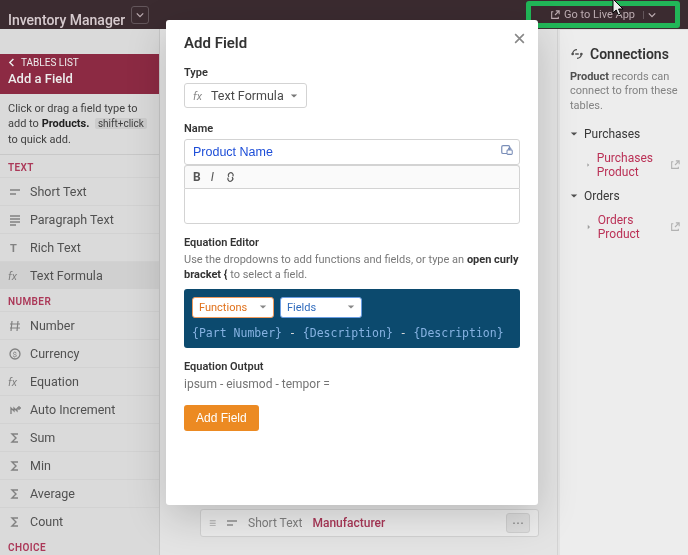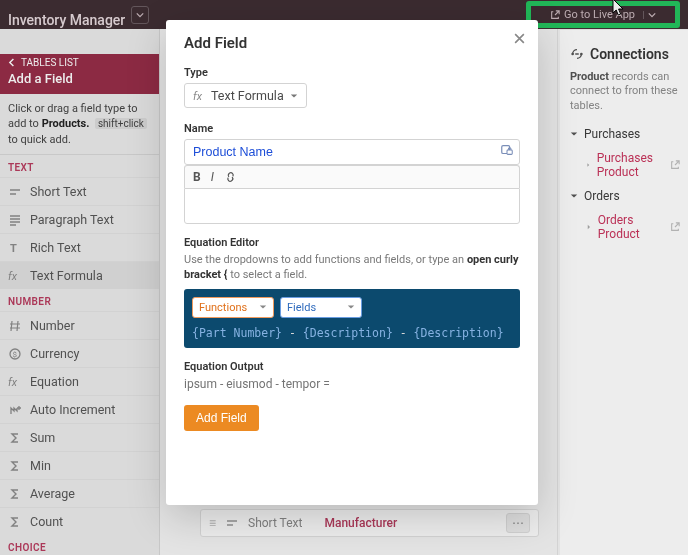--- a/index.html
+++ b/index.html
@@ -26,21 +26,21 @@
   .fitem{display:flex;align-items:center;gap:8px;padding:6px 8px;border-top:1px solid #e2e2e2;font-size:12.5px;color:#565656;cursor:grab;}
   .fitem .ico{width:14px;display:flex;justify-content:center;color:#8a8a8a;}
   .fitem.sel{background:#e0e0e0;}
 
   
   .main{position:absolute;left:160px;top:29px;bottom:0;width:398px;background:#f6f6f6;border-right:1px solid #e3e3e3;}
   .row-behind{position:absolute;left:40px;right:18px;bottom:18px;height:28px;border:1px solid #e2e2e2;background:#fff;border-radius:3px;display:flex;align-items:center;padding:0 8px;gap:10px;font-size:12px;}
   .row-behind .handle{color:#bbb;}
   .row-behind .ico{color:#9a9a9a;}
   .row-behind .lab{color:#8a8a8a;}
-  .row-behind .val{color:#b83b5e;font-weight:500;margin-left:12px;}
+  .row-behind .val{color:#b83b5e;font-weight:500;margin-left:0;}
   .row-behind .more{margin-left:auto;background:#efefef;border:1px solid #e0e0e0;border-radius:3px;padding:2px 5px;color:#888;}
 
   
   .right{position:absolute;left:560px;top:29px;bottom:0;right:-2px;background:#fff;border-top:1px solid #efefef;}
   .connhd{display:flex;align-items:center;gap:6px;padding:16px 10px 4px;font-size:14px;font-weight:600;color:#363636;}
   .conntxt{font-size:11px;color:#8c8c8c;padding:4px 10px 8px;line-height:1.3;}
   .conntxt b{color:#555;}
   .cgroup{padding:6px 10px;display:flex;align-items:center;gap:6px;color:#3b3b3b;font-size:12px;}
   .cchild{margin-left:16px;padding:4px 10px;display:flex;align-items:center;gap:6px;}
   .cchild a{color:#c9335c;text-decoration:none;font-size:12px;}

